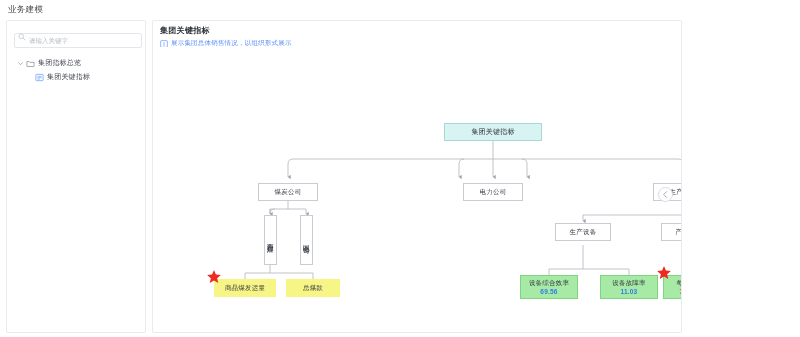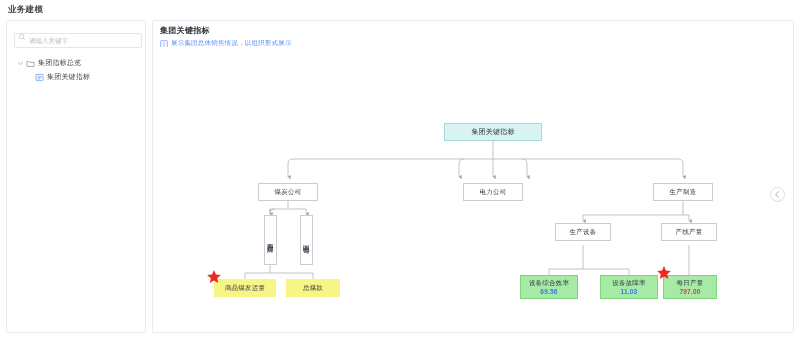--- a/index.html
+++ b/index.html
@@ -14,27 +14,27 @@
   }
   .page { position: relative; width: 800px; height: 337px; background: #fff; }
 
   
   .topbar {
     position: absolute; left: 0; top: 0; width: 800px; height: 20px;
     background: #ffffff;
     display: flex; align-items: center;
   }
   .topbar-title {
-    font-size: 8.5px; color: #4a4a4a; padding-left: 8px; letter-spacing: .3px; font-weight: bold;
+    font-size: 8.5px; color: #4a4a4a; padding-left: 8px; letter-spacing: .3px;
   }
 
   
   .content {
     position: absolute; left: 6px; top: 20px;
-    width: 788px; height: 313px;
+    width: 676px; height: 313px;
     display: flex; gap: 6px;
   }
 
   
   .tree-panel {
     width: 140px; height: 313px;
     background: #ffffff;
     border: 1px solid #e8eaee;
     border-radius: 2px;
     padding: 6px 6px 0 6px;

